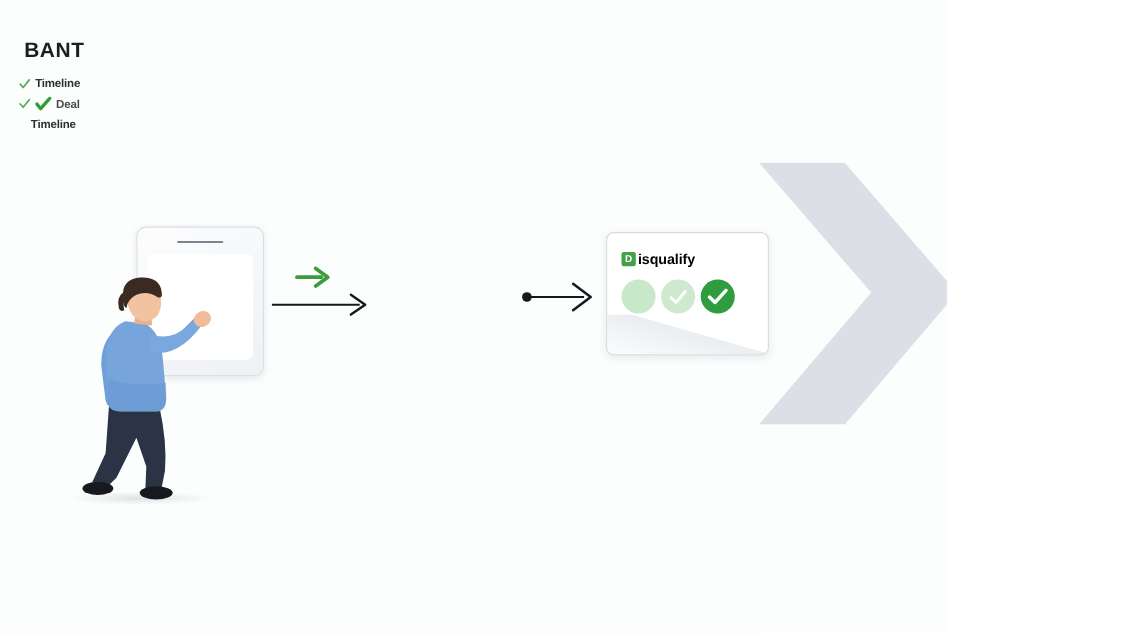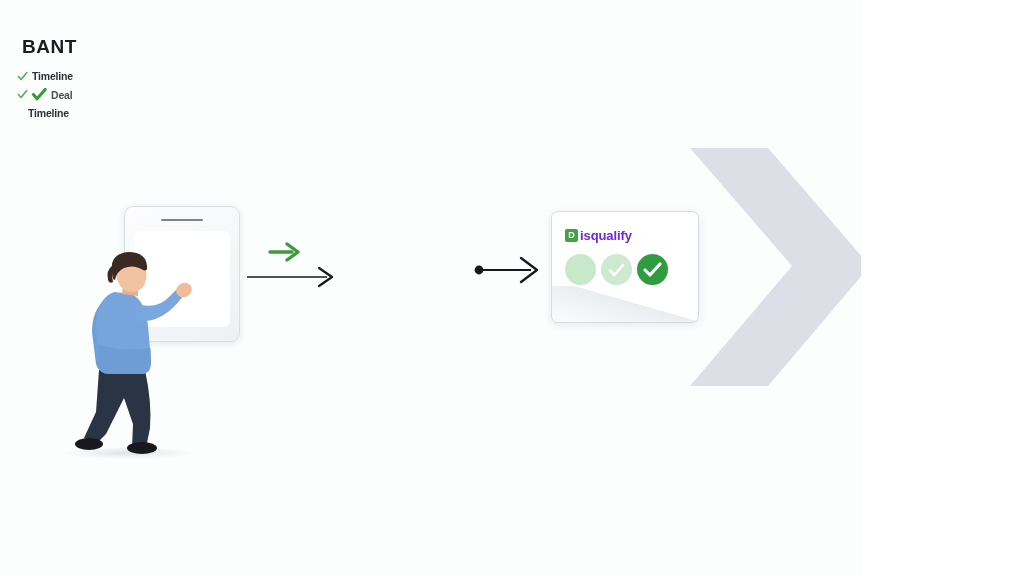--- a/index.html
+++ b/index.html
@@ -171,21 +171,21 @@
     border-radius: 2px;
     color: #ffffff;
     font-size: 9px;
     font-weight: bold;
     line-height: 13px;
     text-align: center;
   }
   .disq-title {
     font-size: 13px;
     font-weight: bold;
-    color: #6d28d9;
+    color: #000000;
     letter-spacing: -0.1px;
   }
   .disq-circles {
     position: absolute;
     left: 13px;
     top: 42px;
     display: flex;
     align-items: center;
     gap: 5px;
   }

